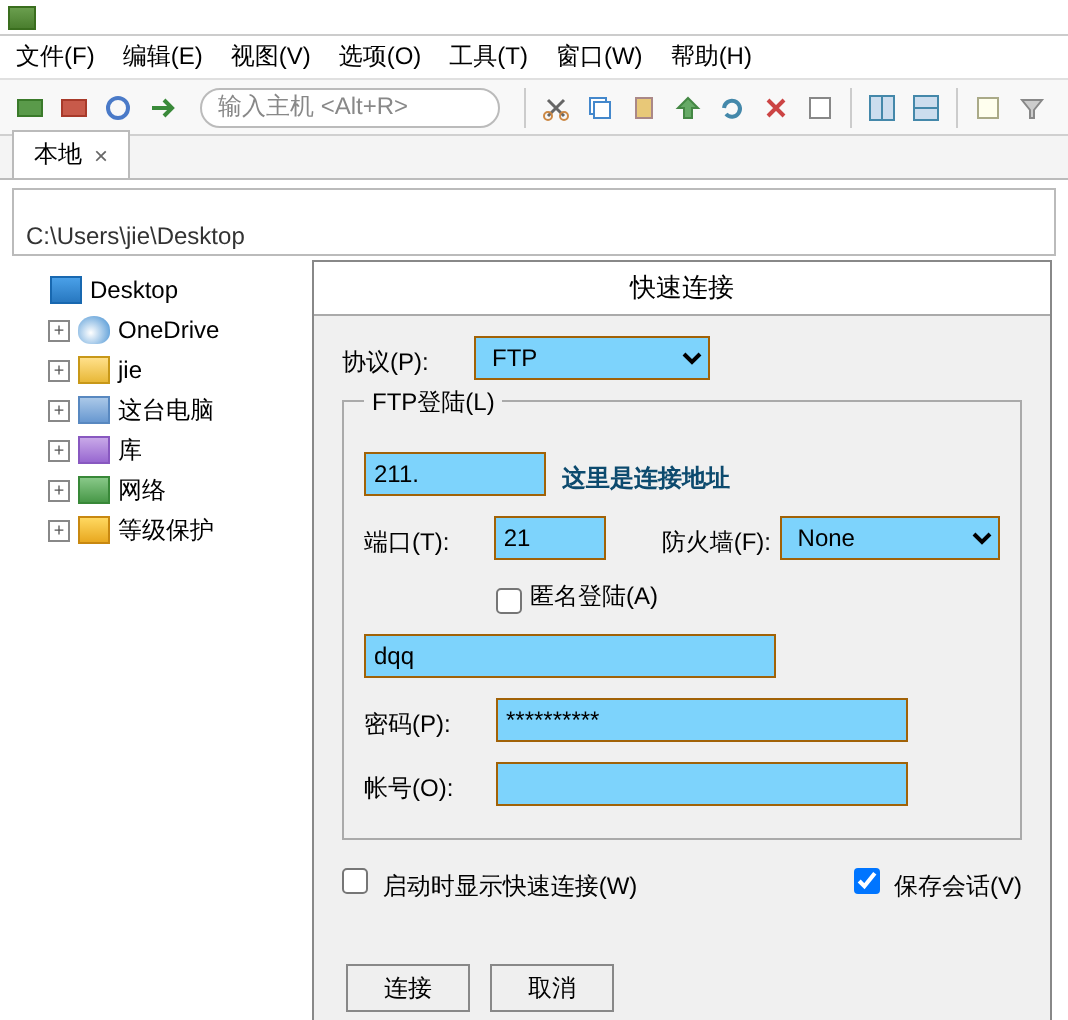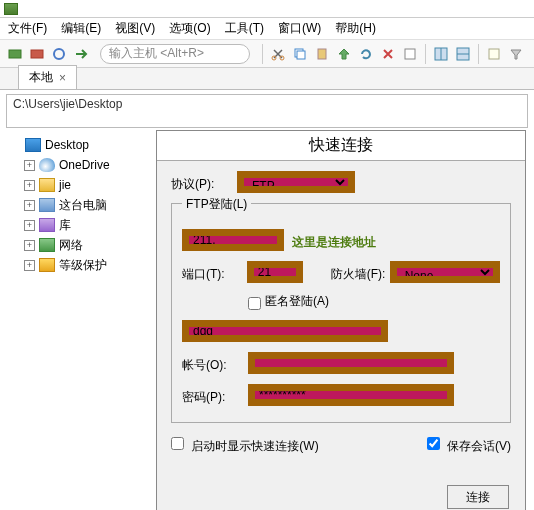--- a/index.html
+++ b/index.html
@@ -5,55 +5,55 @@
 *{box-sizing:border-box;margin:0;padding:0;font-family:"Microsoft YaHei","SimSun",sans-serif;font-size:12px}
 body{background:#fff;width:534px;height:510px;overflow:hidden;position:relative}
 .titlebar{height:18px;background:#fff;border-bottom:1px solid #ccc;display:flex;align-items:center;padding-left:4px}
 .titlebar .app-icon{width:14px;height:12px;background:linear-gradient(#6a9e4e,#4a7e2e);border:1px solid #3a6e1e}
 .menubar{height:22px;display:flex;align-items:center;padding:0 8px;gap:14px;border-bottom:1px solid #e0e0e0}
 .menubar span{cursor:default}
 .toolbar{height:28px;display:flex;align-items:center;padding:0 6px;gap:4px;border-bottom:1px solid #d0d0d0;background:#f8f8f8}
 .tb-ic{width:18px;height:18px;display:inline-flex;align-items:center;justify-content:center}
 .hostbox{flex:0 0 150px;height:20px;border:1px solid #bbb;border-radius:10px;padding:0 8px;color:#888;display:flex;align-items:flex-start;background:#fff;margin:0 6px}
 .tb-sep{width:1px;height:20px;background:#ccc;margin:0 2px}
-.tabs{height:22px;display:flex;align-items:flex-end;padding-left:18px;border-bottom:1px solid #bbb;background:#f4f4f4}
+.tabs{height:22px;display:flex;align-items:flex-end;padding-left:6px;border-bottom:1px solid #bbb;background:#f4f4f4}
 .tab{background:#fff;border:1px solid #bbb;border-bottom:none;padding:3px 10px;display:flex;align-items:center;gap:6px}
 .tab .x{color:#666}
-.pathbar{height:26px;border:1px solid #bbb;margin:4px 6px 2px 6px;display:flex;align-items:flex-end;padding:16px 6px;color:#333;background:#fff}
+.pathbar{height:26px;border:1px solid #bbb;margin:4px 6px 2px 6px;display:flex;align-items:flex-start;padding:16px 6px;color:#333;background:#fff}
 .mainrow{display:flex;height:400px}
 .tree{width:150px;padding:6px 4px 0 10px}
 .tn{display:flex;align-items:center;gap:4px;height:18px;margin-bottom:2px;white-space:nowrap}
 .tn .exp{width:11px;height:11px;border:1px solid #888;display:inline-flex;align-items:center;justify-content:center;font-size:9px;line-height:1;color:#555;background:#fff}
 .tn .exp.blank{border:none}
 .tn .ic{width:16px;height:14px;display:inline-block}
 .ic-desktop{background:linear-gradient(#4aa0e8,#2878c0);border:1px solid #1868b0}
 .ic-cloud{background:radial-gradient(circle at 40% 60%,#fff,#3a8ad0);border-radius:50% 50% 40% 40%}
 .ic-folder{background:linear-gradient(#ffe08a,#e8b838);border:1px solid #c89818}
 .ic-pc{background:linear-gradient(#aac8e8,#6898d0);border:1px solid #5888c0}
 .ic-lib{background:linear-gradient(#c8a8e8,#9868d0);border:1px solid #8858c0}
 .ic-net{background:linear-gradient(#88c888,#489848);border:1px solid #388838}
 .ic-shield{background:linear-gradient(#ffd860,#e8a820);border:1px solid #c88810}
 .l1{padding-left:0}
 .l2{padding-left:14px}
 .dialog{position:absolute;left:156px;top:130px;width:370px;background:#f0f0f0;border:1px solid #888}
-.dlg-title{text-align:center;padding:4px 0;background:#fff;border-bottom:1px solid #aaa;font-size:16px}
+.dlg-title{text-align:center;padding:4px 0;background:#fff;border-bottom:1px solid #aaa;font-size:13px}
 .dlg-body{padding:10px 14px 12px 14px}
 .row{display:flex;align-items:flex-end;margin-bottom:10px}
 .row label{width:66px;text-align:left}
-.sel,.inp{height:22px;border:7px solid #a16207;background:#be185d;padding:0 4px}
+.sel,.inp{height:22px;border:1px solid #a16207;background:#7dd3fc;padding:0 4px}
 .sel{width:118px}
 .fieldset{border:1px solid #aaa;padding:10px 10px 6px 10px;margin-bottom:14px}
 .fieldset .legend{position:relative;top:-18px;background:#f0f0f0;display:inline-block;padding:0 4px;margin-bottom:-10px}
-.inp-host{width:102px}
+.inp-host{width:91px}
 .inp-port{width:56px}
 .inp-full{width:206px}
 .sel-fw{width:112px}
 .cb{width:13px;height:13px;margin-right:4px}
-.annot{color:#4d7c0f;font-weight:bold;margin-left:8px}
-.btnrow{display:flex;justify-content:flex-end;gap:10px;padding:0 2px}
+.annot{color:#0c4a6e;font-weight:bold;margin-left:8px}
+.btnrow{display:flex;gap:10px;padding:0 2px}
 .btn{width:62px;height:24px;border:1px solid #888;background:#efefef}
 </style>
 </head>
 <body>
 
 <div class="titlebar">
   <span class="app-icon"></span>
 </div>
 
 <div class="menubar">
@@ -229,35 +229,36 @@
       </div>
       <div class="row">
         <label></label>
         <input type="checkbox" class="cb" style="">
         <span>匿名登陆(A)</span>
       </div>
       <div class="row">
         <input class="inp inp-full" value="dqq" style="">
       </div>
       <div class="row">
+        <label>密码(P):</label>
+        <input class="inp inp-full" value="**********" style="">
+      </div>
+      <div class="row">
         <label>帐号(O):</label>
         <input class="inp inp-full" value="" style="">
-      </div>
-      <div class="row">
-        <label>密码(P):</label>
-        <input class="inp inp-full" value="**********" style="">
       </div>
     </div>
     <div class="row" style="justify-content:space-between;margin-bottom:30px">
       <span>
         <input type="checkbox" class="cb" style="">
         <span>启动时显示快速连接(W)</span>
       </span>
       <span>
         <input type="checkbox" class="cb" checked="" style="">
         <span>保存会话(V)</span>
       </span>
     </div>
     <div class="btnrow">
       <button class="btn">连接</button>
+      <button class="btn">取消</button>
     </div>
   </div>
 </div>
 
 </body></html>

